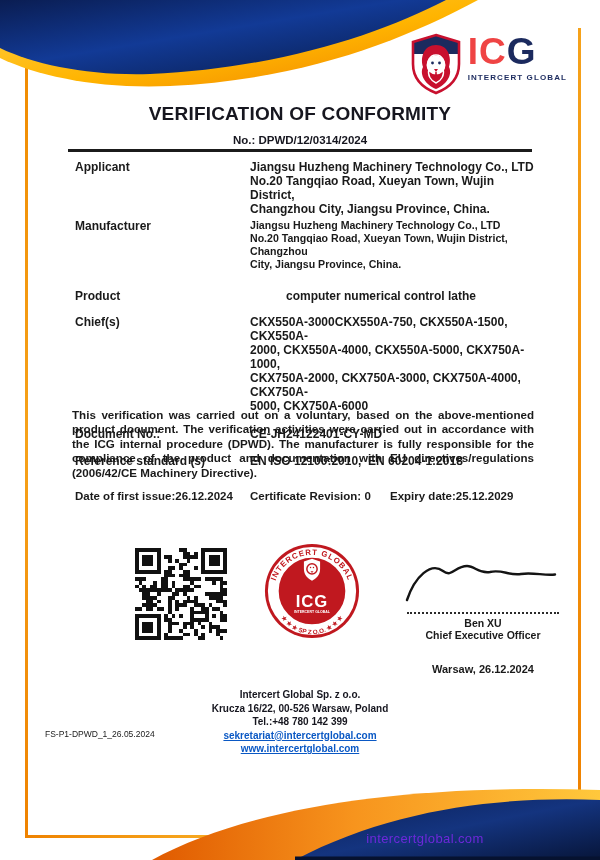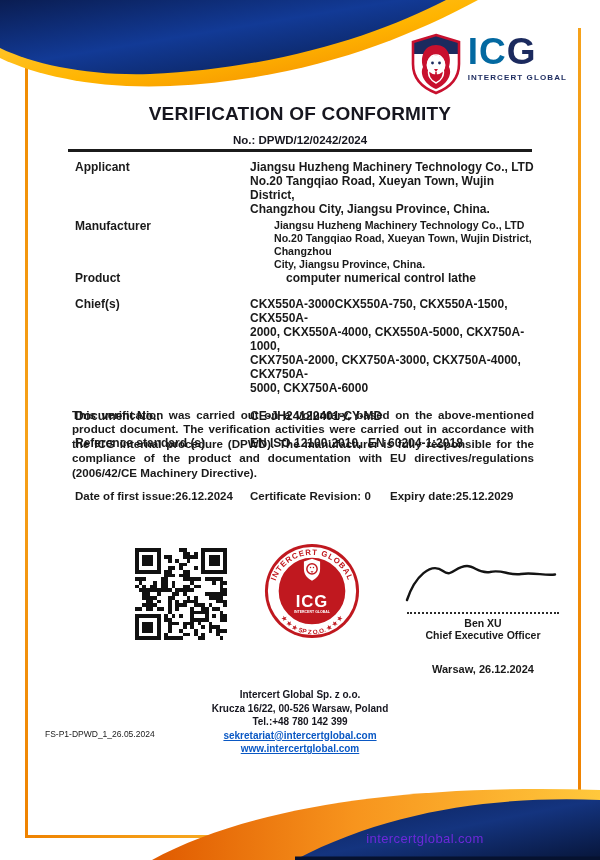--- a/index.html
+++ b/index.html
@@ -17,36 +17,36 @@
   .frame-bottom{position:absolute;left:25px;top:835px;width:472px;height:3px;
     background:linear-gradient(90deg,#ef8200,#f9b429,#ffe9a0);z-index:1;}
   .swoosh-top{position:absolute;top:0;left:0;z-index:2;}
   .swoosh-bottom{position:absolute;bottom:0;left:0;z-index:3;}
   .site-banner{position:absolute;left:330px;top:831px;width:190px;text-align:center;
     color:#6d28d9;font-size:13px;font-weight:500;letter-spacing:.4px;z-index:4;}
   
   .logo{position:absolute;top:33px;right:33px;display:flex;align-items:flex-start;z-index:3;}
   .logo-txt{margin-left:6px;line-height:1;}
   .logo-abbr{font-size:37px;font-weight:800;letter-spacing:1px;line-height:38px;}
-  .logo-abbr .red{color:#0369a1;}
+  .logo-abbr .red{color:#ef4444;}
   .logo-abbr .navy{color:#1b2a5e;}
   .logo-sub{font-size:8px;font-weight:700;letter-spacing:1.1px;color:#1b2a5e;margin-top:3px;}
   
   .title{position:absolute;top:103px;left:0;width:100%;text-align:center;
     font-size:19px;font-weight:800;color:#16161f;letter-spacing:.2px;}
   .doc-no{position:absolute;top:134px;left:0;width:100%;text-align:center;
     font-size:11.5px;font-weight:700;color:#16161f;}
   .rule{position:absolute;top:149px;left:68px;width:464px;height:2.5px;background:#1b1b1b;}
   
   .fields{position:absolute;top:160px;left:75px;width:462px;}
   .frow{display:grid;grid-template-columns:175px 1fr;}
   .flabel{font-size:12px;font-weight:700;}
   .fval{font-size:12px;font-weight:700;line-height:14px;white-space:pre-wrap;}
   .frow.small .fval{font-size:10.6px;line-height:13px;}
-  .mb-a{margin-bottom:3px;} .mb-b{gap:24px;} .mb-c{margin-bottom:12px;gap:36px;}
+  .mb-a{margin-bottom:3px;} .mb-b{margin-bottom:18px;} .mb-c{margin-bottom:12px;gap:36px;}
   .mb-d{margin-bottom:14px;} .mb-e{margin-bottom:13px;}
   
   .statement{position:absolute;top:408px;left:72px;width:462px;
     font-size:11.6px;font-weight:700;line-height:14.4px;text-align:justify;}
   
   .dates{position:absolute;top:490px;left:75px;width:470px;height:16px;
     font-size:11.5px;font-weight:700;}
   .dates span{position:absolute;top:0;white-space:nowrap;}
   .d1{left:0;} .d2{left:175px;} .d3{left:315px;}
   
@@ -111,21 +111,21 @@
       </g>
       <path d="M26 2 L49 9 V31 C49 46 39 55 26 60 C13 55 3 46 3 31 V9 Z" fill="none" stroke="#c8102e" stroke-width="2.6"></path>
     </svg>
     <div class="logo-txt">
       <div class="logo-abbr"><span class="red">IC</span><span class="navy">G</span></div>
       <div class="logo-sub">INTERCERT GLOBAL</div>
     </div>
   </div>
 
   <div class="title">VERIFICATION OF CONFORMITY</div>
-  <div class="doc-no">No.: DPWD/12/0242/2024</div>
+  <div class="doc-no">No.: DPWD/12/0314/2024</div>
   <div class="rule"></div>
 
   <div class="fields">
     <div class="frow mb-a">
       <div class="flabel">Applicant</div>
       <div class="fval">Jiangsu Huzheng Machinery Technology Co., LTD
 No.20 Tangqiao Road, Xueyan Town, Wujin District,
 Changzhou City, Jiangsu Province, China.</div>
     </div>
     <div class="frow small mb-b">

